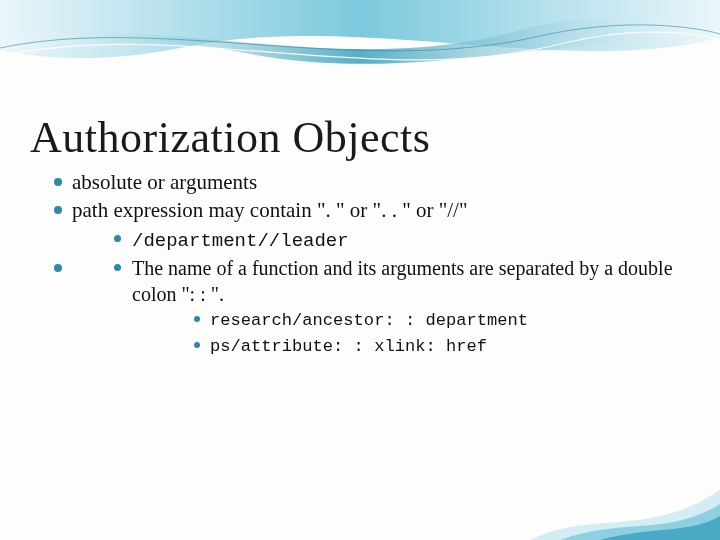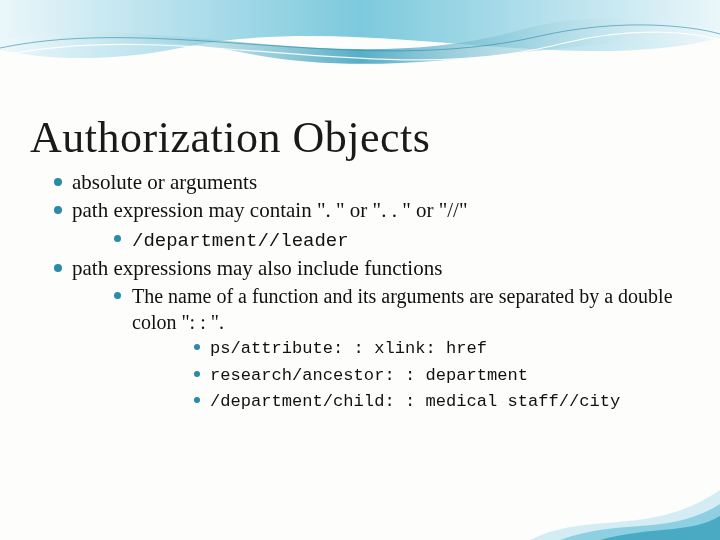--- a/index.html
+++ b/index.html
@@ -118,28 +118,26 @@
 
   <ul class="lvl1">
     <li><span>absolute or arguments</span></li>
     <li>
       <span>path expression may contain ". " or ". . " or "//"</span>
       <ul class="lvl2">
         <li><span class="mono">/department//leader</span></li>
       </ul>
     </li>
     <li>
-      <span>path expressions may also include functions</span>
       <ul class="lvl2">
         <li>
           <span>The name of a function and its arguments are separated by a double colon ": : ".</span>
           <ul class="lvl3">
+            <li><span class="mono">research/ancestor: : department</span></li>
             <li><span class="mono">ps/attribute: : xlink: href</span></li>
-            <li><span class="mono">research/ancestor: : department</span></li>
-            <li><span class="mono">/department/child: : medical staff//city</span></li>
           </ul>
         </li>
       </ul>
     </li>
   </ul>
 </div>
 
 <svg class="corner" viewBox="0 0 190 70" preserveAspectRatio="none">
   <path d="M0,70 C60,40 120,68 190,20 L190,70 Z" fill="#cfeaf2" opacity="0.9"></path>
   <path d="M30,70 C90,48 140,66 190,34 L190,70 Z" fill="#7cc9dd" opacity="0.8"></path>

